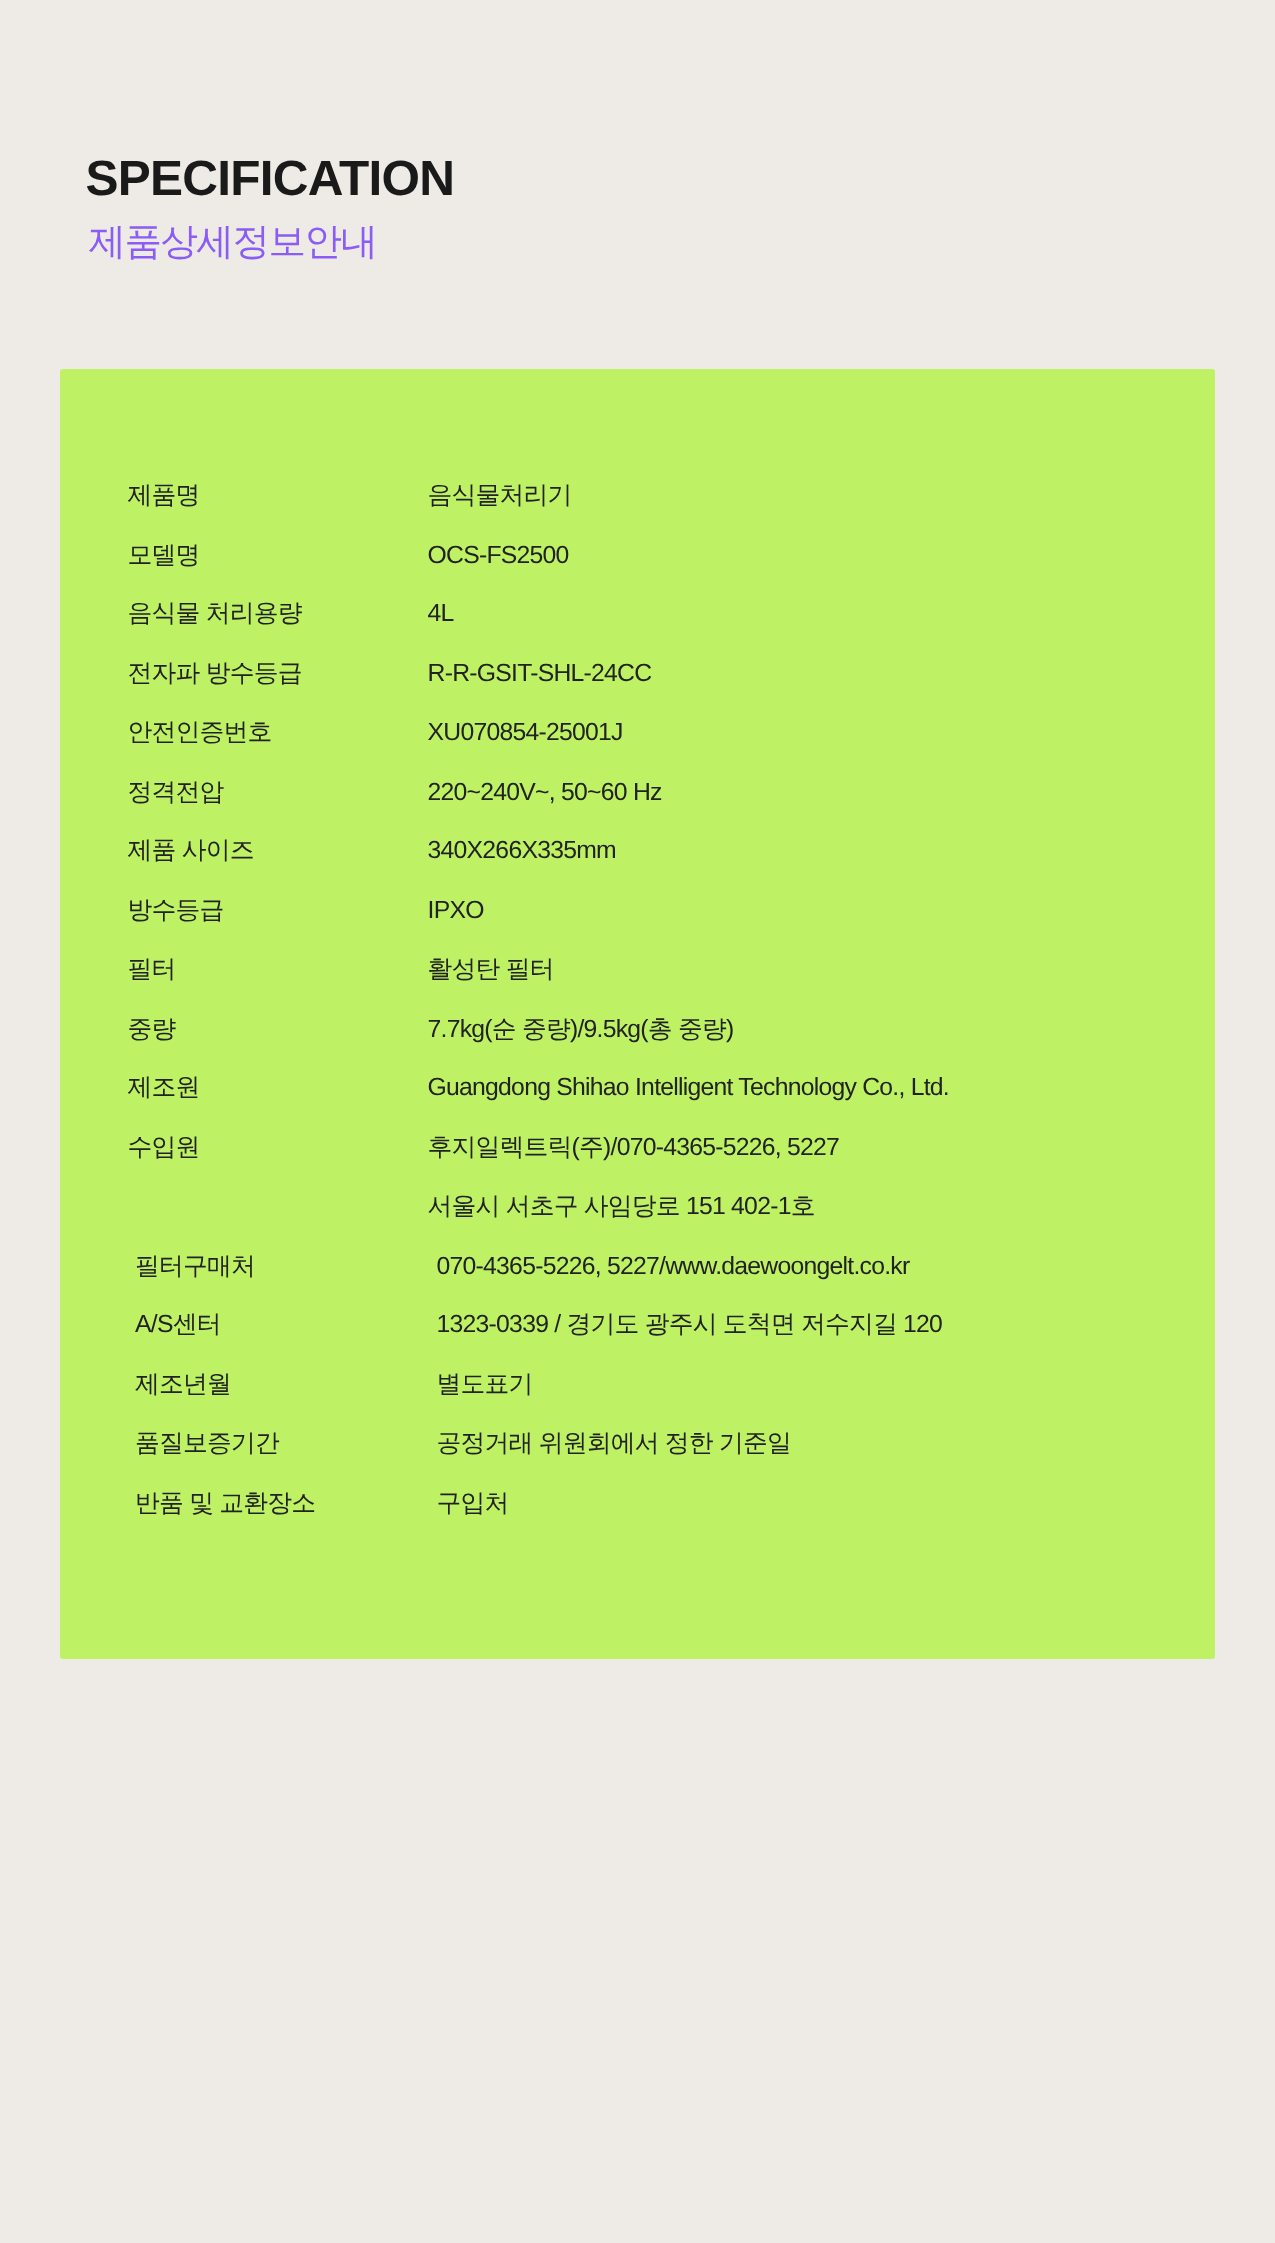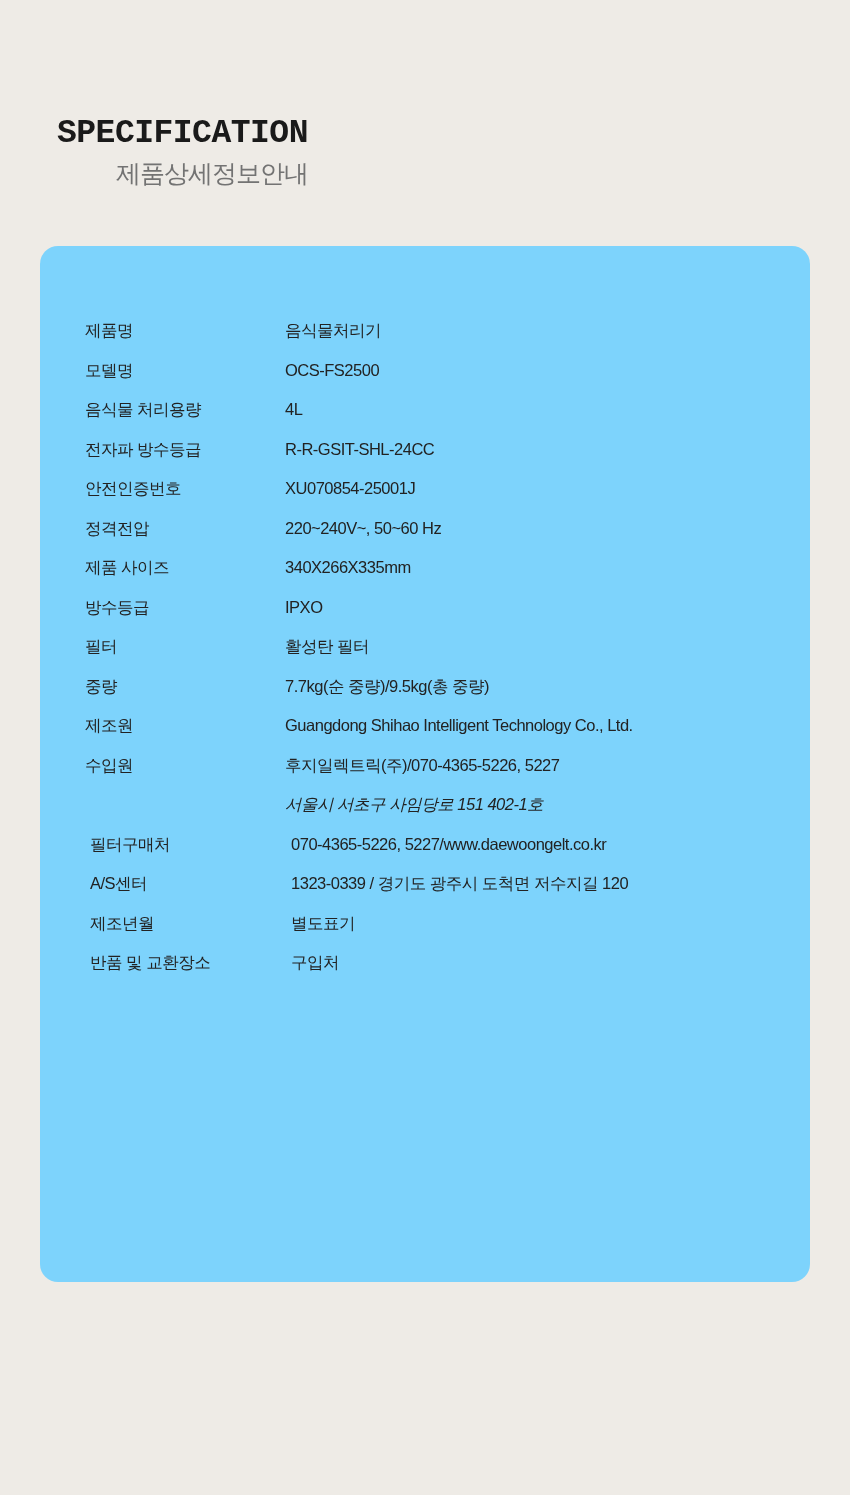--- a/index.html
+++ b/index.html
@@ -16,48 +16,46 @@
   }
   .page {
     position: relative;
     width: 850px;
     height: 1495px;
     box-sizing: border-box;
   }
   .header {
     position: absolute;
     left: 57px;
-    top: 115px;
-    font-family: Liberation Mono, monospace;
+    top: 100px;
   }
   .header .title {
     font-size: 33px;
     font-weight: bold;
     letter-spacing: -0.5px;
     color: #1a1a1a;
     line-height: 1.15;
     margin: 0;
   }
   .header .subtitle {
     font-size: 25px;
     font-weight: normal;
-    color: #737373;
+    color: #8b5cf6;
     letter-spacing: -1px;
     margin: 8px 0 0 2px;
     line-height: 1.2;
-    text-align: right;
   }
   .card {
     position: absolute;
     left: 40px;
     top: 246px;
     width: 770px;
-    height: 1036px;
-    background: #7dd3fc;
-    border-radius: 18px;
+    height: 860px;
+    background: #bef264;
+    border-radius: 2px;
     box-sizing: border-box;
   }
   .spec-table {
     position: absolute;
     left: 45px;
     top: 65px;
     width: 700px;
     border-collapse: collapse;
   }
   .spec-table td {
@@ -77,21 +75,20 @@
   }
   
   .spec-table tr.indent td.label {
     padding-left: 5px;
   }
   .spec-table tr.indent td.value {
     padding-left: 6px;
   }
   .spec-table tr.cont td.value {
     padding-left: 0;
-    font-style: italic;
   }
   .spacer-row td {
     line-height: 16px;
     font-size: 0;
   }
 </style>
 </head>
 <body>
 
 <div class="page">
@@ -166,20 +163,24 @@
         </tr>
         <tr class="indent">
           <td class="label">A/S센터</td>
           <td class="value">1323-0339 / 경기도 광주시 도척면 저수지길 120</td>
         </tr>
         <tr class="indent">
           <td class="label">제조년월</td>
           <td class="value">별도표기</td>
         </tr>
         <tr class="indent">
+          <td class="label">품질보증기간</td>
+          <td class="value">공정거래 위원회에서 정한 기준일</td>
+        </tr>
+        <tr class="indent">
           <td class="label">반품 및 교환장소</td>
           <td class="value">구입처</td>
         </tr>
       </tbody>
     </table>
   </div>
 
 </div>
 
 </body></html>

